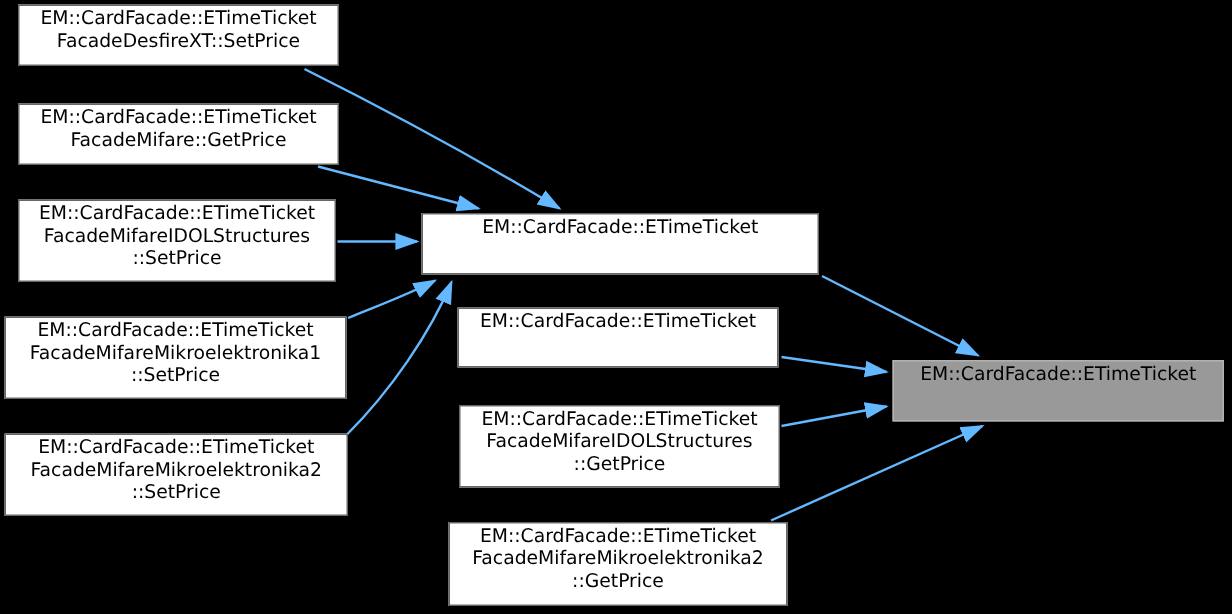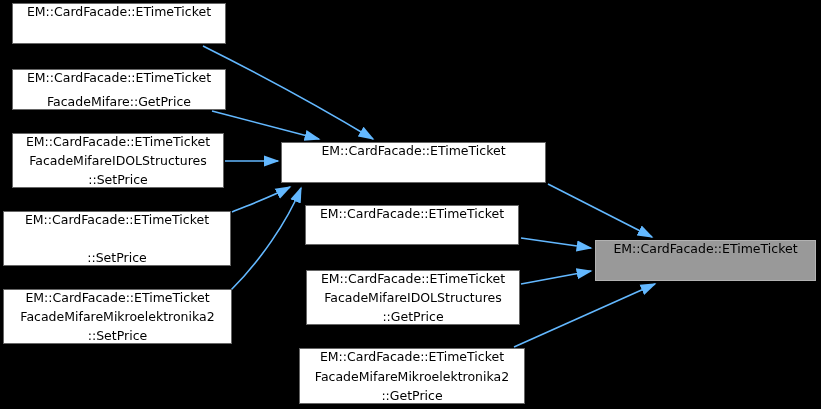--- a/index.html
+++ b/index.html
@@ -23,21 +23,21 @@
   }
   .node {
     position: absolute;
     box-sizing: border-box;
     background: #ffffff;
     border: 1px solid #666666;
     color: #000000;
     display: flex;
     flex-direction: column;
     align-items: center;
-    justify-content: space-between;
+    justify-content: flex-start;
     text-align: center;
     font-size: 12.5px;
     line-height: 15px;
     white-space: nowrap;
     cursor: pointer;
   }
   .node.highlight {
     background: #999999;
     border: 1px solid #b2b2b2;
   }
@@ -64,35 +64,37 @@
     <path class="edge" d="M 232,212 C 254,203 273,196 290,187" marker-end="url(#arrow)"></path>
     <path class="edge" d="M 231,290 C 260,261 287,222 301,188" marker-end="url(#arrow)"></path>
     <path class="edge" d="M 548,184 L 652,237" marker-end="url(#arrow)"></path>
     <path class="edge" d="M 521,238 L 591,248" marker-end="url(#arrow)"></path>
     <path class="edge" d="M 521,284 L 591,271" marker-end="url(#arrow)"></path>
     <path class="edge" d="M 514,347 L 655,284" marker-end="url(#arrow)"></path>
   </svg>
 
   <div class="node" style="left:12px; top:3px; width:214px; height:41px;">
     <div>EM::CardFacade::ETimeTicket</div>
+    <div>FacadeDesfireXT::SetPrice</div>
   </div>
 
   <div class="node" style="left:12px; top:69px; width:214px; height:41px;">
     <div>EM::CardFacade::ETimeTicket</div>
     <div>FacadeMifare::GetPrice</div>
   </div>
 
   <div class="node" style="left:12px; top:133px; width:212px; height:55px;">
     <div>EM::CardFacade::ETimeTicket</div>
     <div>FacadeMifareIDOLStructures</div>
     <div>::SetPrice</div>
   </div>
 
   <div class="node" style="left:3px; top:211px; width:228px; height:55px;">
     <div>EM::CardFacade::ETimeTicket</div>
+    <div>FacadeMifareMikroelektronika1</div>
     <div>::SetPrice</div>
   </div>
 
   <div class="node" style="left:3px; top:289px; width:229px; height:55px;">
     <div>EM::CardFacade::ETimeTicket</div>
     <div>FacadeMifareMikroelektronika2</div>
     <div>::SetPrice</div>
   </div>
 
   <div class="node" style="left:281px; top:142px; width:265px; height:41px;">

